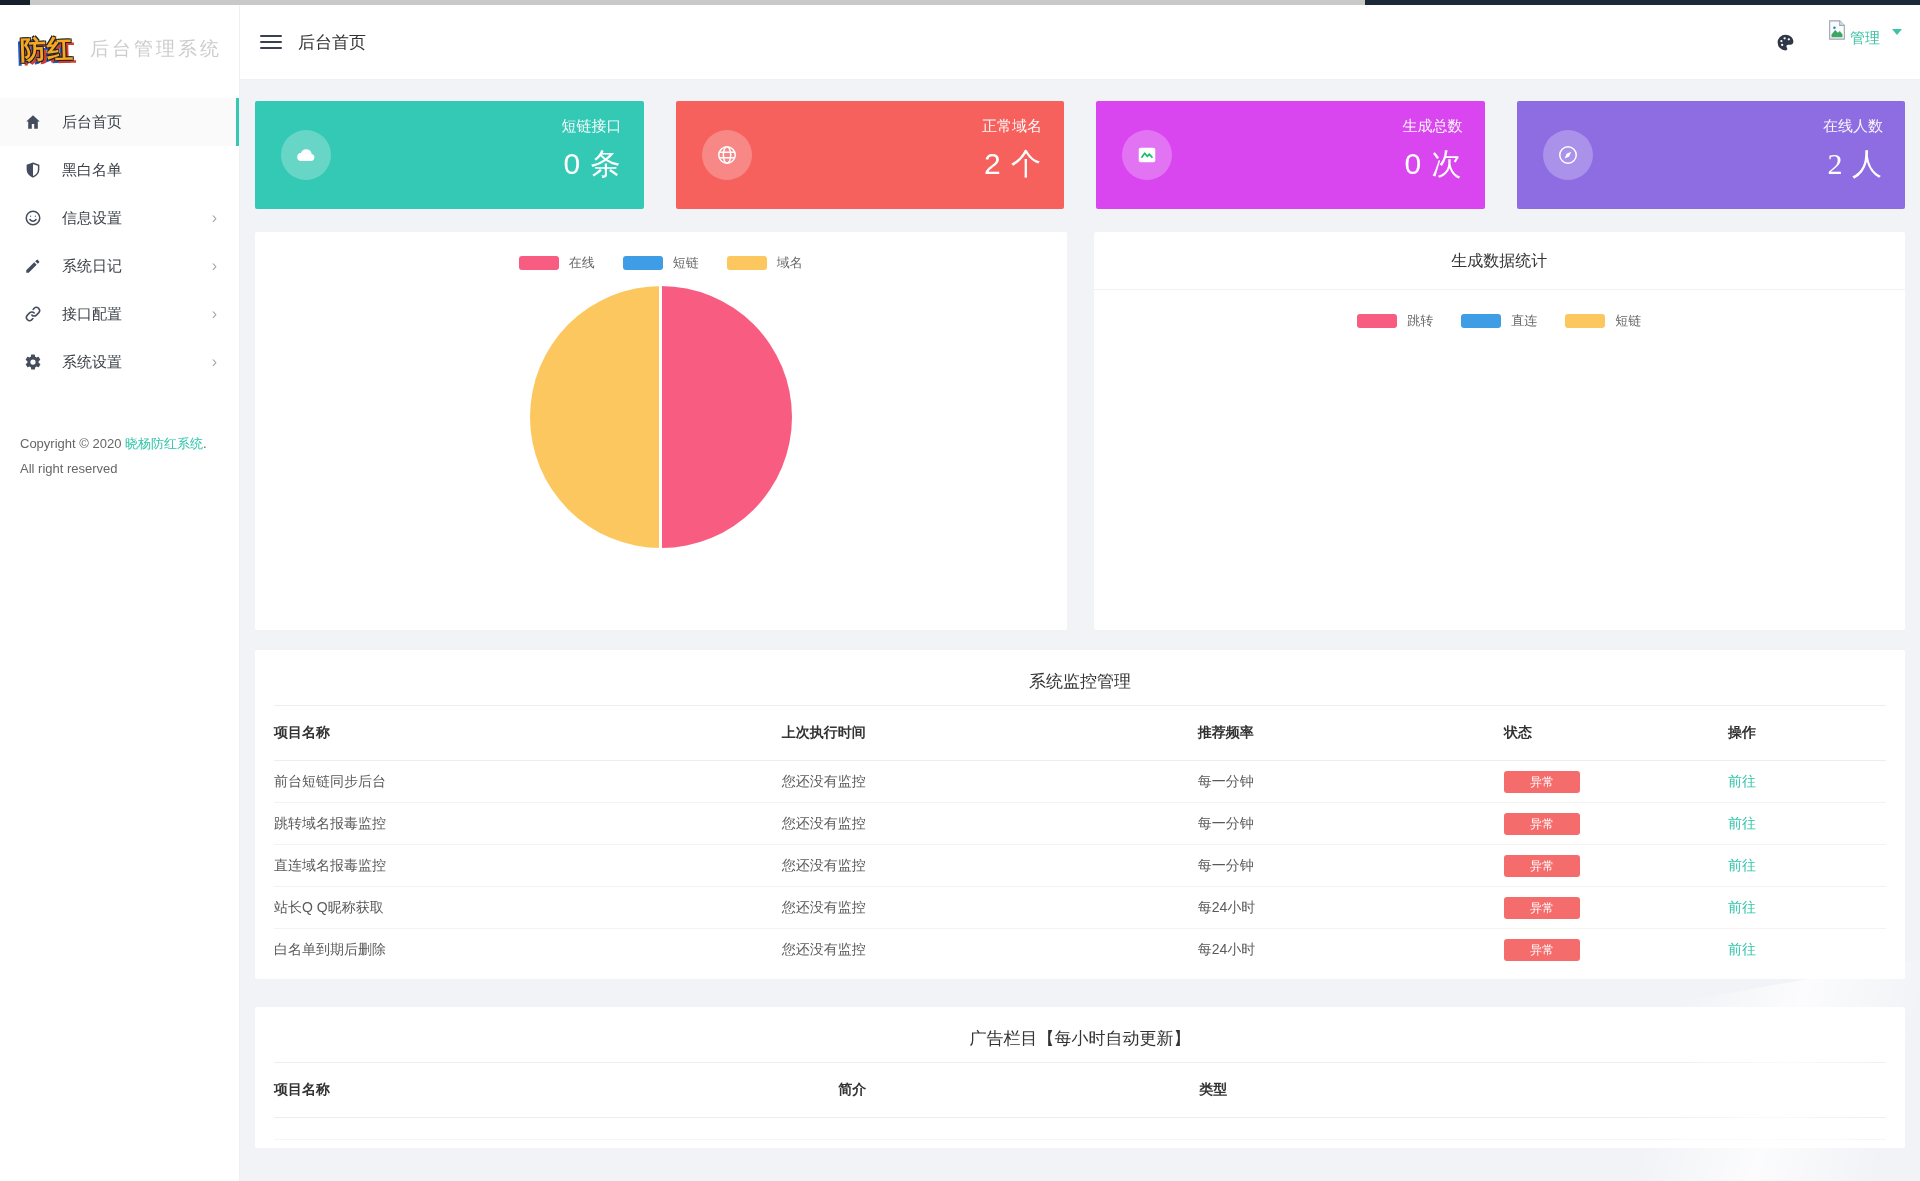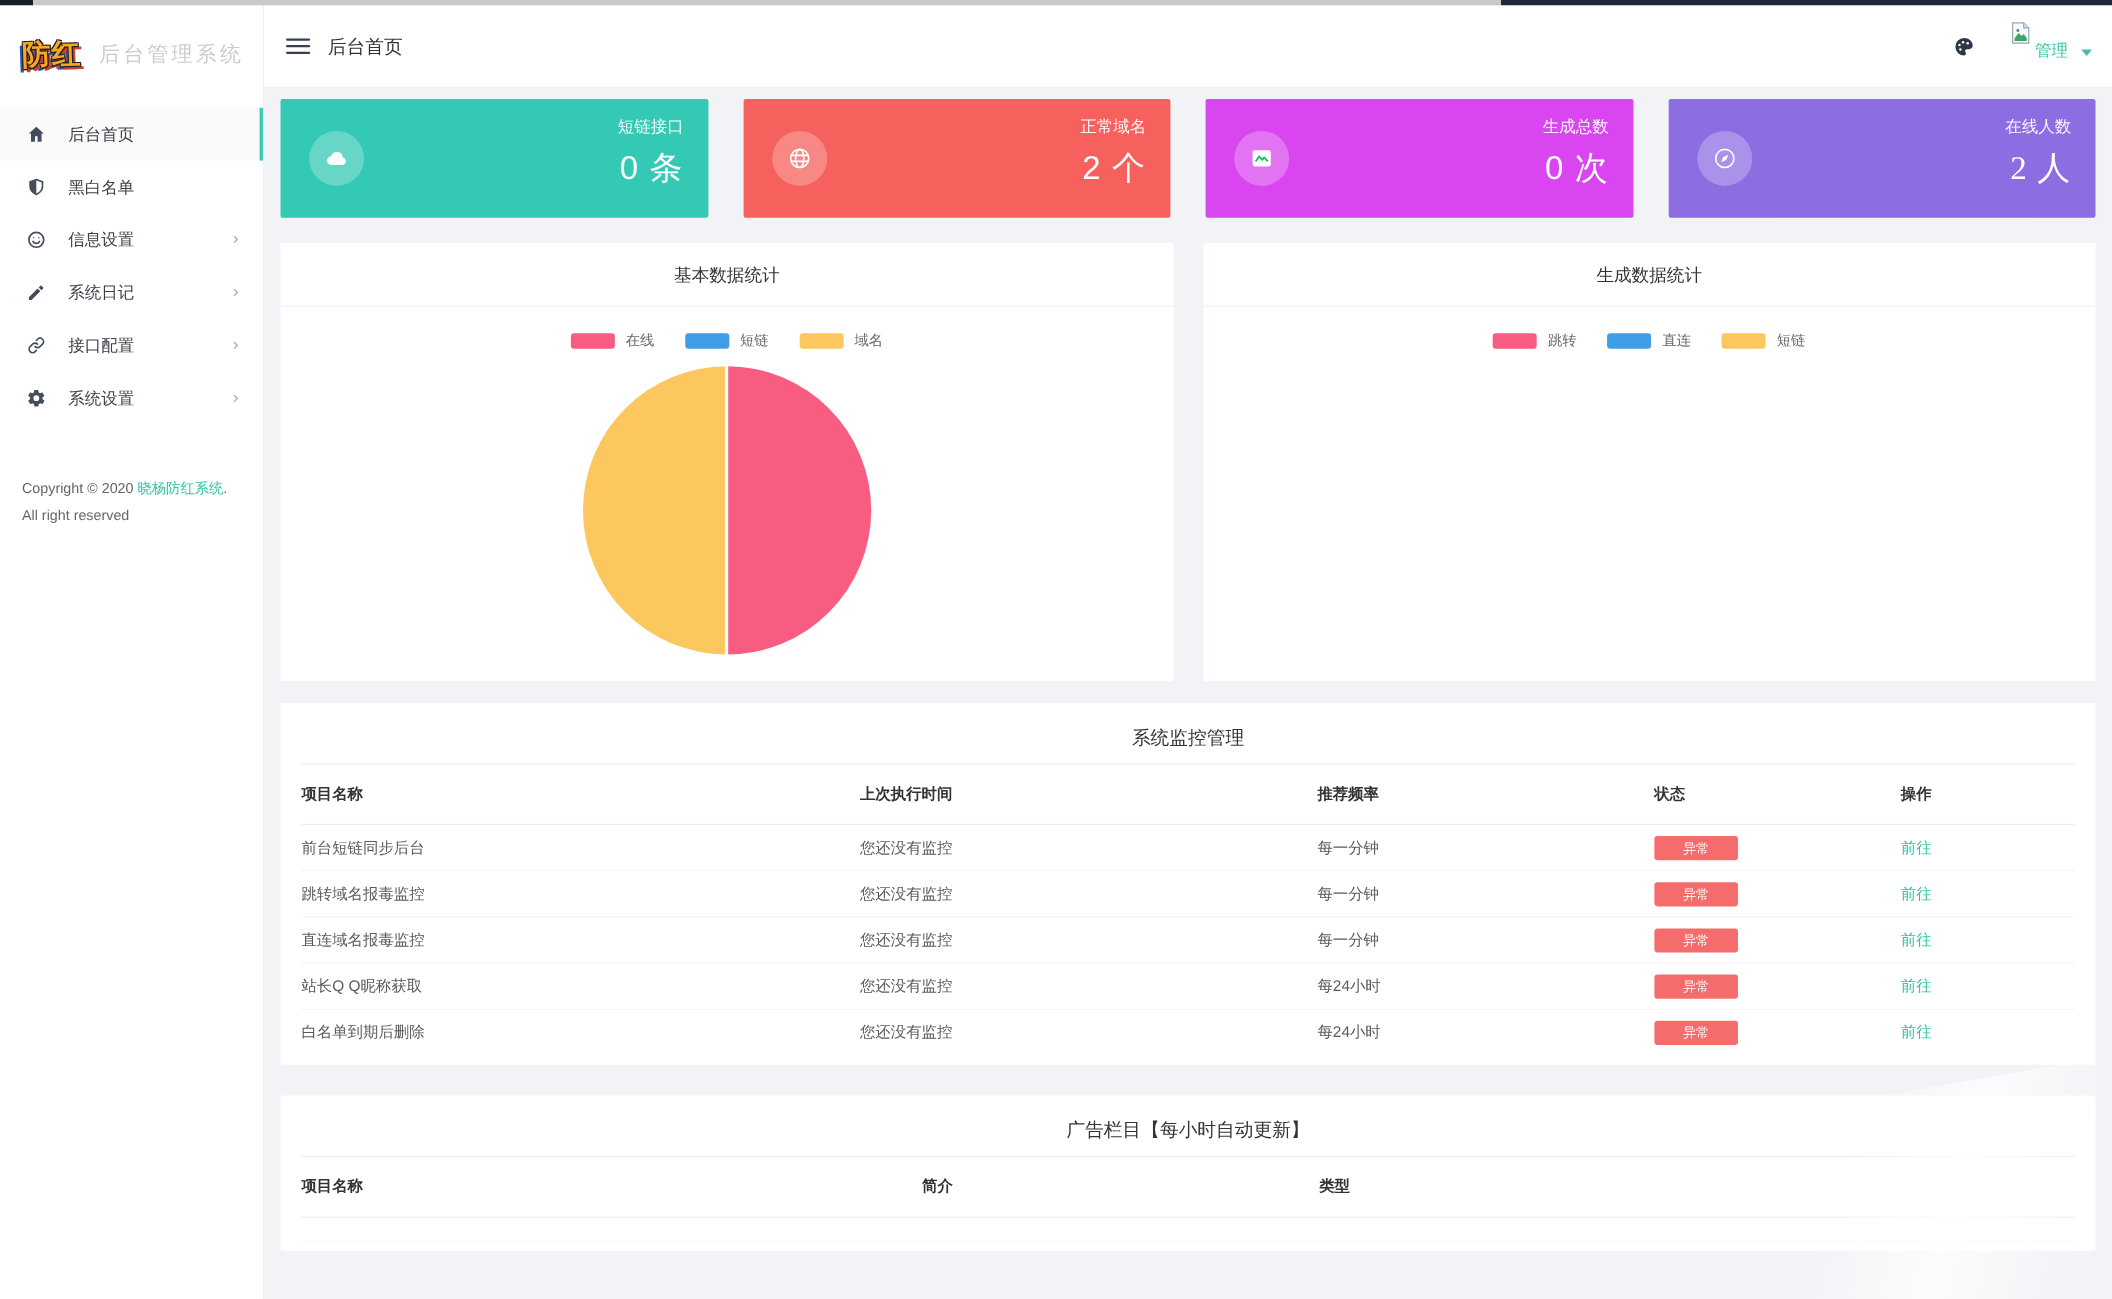--- a/index.html
+++ b/index.html
@@ -37,30 +37,30 @@
 
   
   .main { flex:1; display:flex; flex-direction:column; min-width:0; }
   .topbar { height:75px; background:#fff; border-bottom:1px solid #eef0f2;
     display:flex; align-items:center; padding:0 18px 0 20px; flex-shrink:0; }
   .hamburger { width:22px; cursor:pointer; }
   .hamburger span { display:block; height:2px; background:#3a3f51; margin:4px 0; border-radius:1px; }
   .crumb { margin-left:16px; font-size:17px; color:#333; }
   .topbar-right { margin-left:auto; display:flex; align-items:center; }
   .palette-btn { cursor:pointer; display:flex; }
-  .user-drop { display:flex; align-items:flex-end; margin-left:30px; cursor:pointer; }
+  .user-drop { display:flex; align-items:flex-start; margin-left:30px; cursor:pointer; }
   .broken-img { position:relative; top:-10px; margin-right:2px; }
   .user-name { color:#3ec3a6; font-size:15px; }
   .caret { width:0; height:0; border-left:5px solid transparent; border-right:5px solid transparent;
     border-top:6px solid #3ec3a6; margin:0 0 5px 12px; }
 
   .content { flex:1; padding:10px 15px 0; overflow:hidden; position:relative; }
 
   
-  .cards { display:grid; grid-template-columns:repeat(4,1fr); gap:32px; }
+  .cards { display:grid; grid-template-columns:repeat(4,1fr); gap:32px;margin-top:11px; }
   .card { height:108px; position:relative; color:#fff; border-radius:2px; }
   .card .circ { position:absolute; left:26px; top:50%; transform:translateY(-50%);
     width:50px; height:50px; border-radius:50%; background:rgba(255,255,255,.25);
     display:flex; align-items:center; justify-content:center; }
   .card .circ svg { width:22px; height:22px; }
   .card .meta { position:absolute; right:22px; top:16px; text-align:right; }
   .card .label { font-size:15px; opacity:.95; }
   .card .value { font-size:30px; margin-top:8px; letter-spacing:1px; }
 
   
@@ -259,21 +259,20 @@
           </div>
           <div class="meta">
             <div class="label">在线人数</div>
             <div class="value">2 人</div>
           </div>
         </div>
       </div>
 
       <div class="charts">
         <section class="panel chart-panel">
-          <div class="panel-title">基本数据统计</div>
           <div class="legend">
             <div class="legend-item">
               <span class="legend-swatch" style="background: rgb(248, 92, 128); --c: #f85c80;"></span>
               <span class="legend-label">在线</span>
             </div>
             <div class="legend-item">
               <span class="legend-swatch" style="background: rgb(62, 157, 229); --c: #3e9de5;"></span>
               <span class="legend-label">短链</span>
             </div>
             <div class="legend-item">

